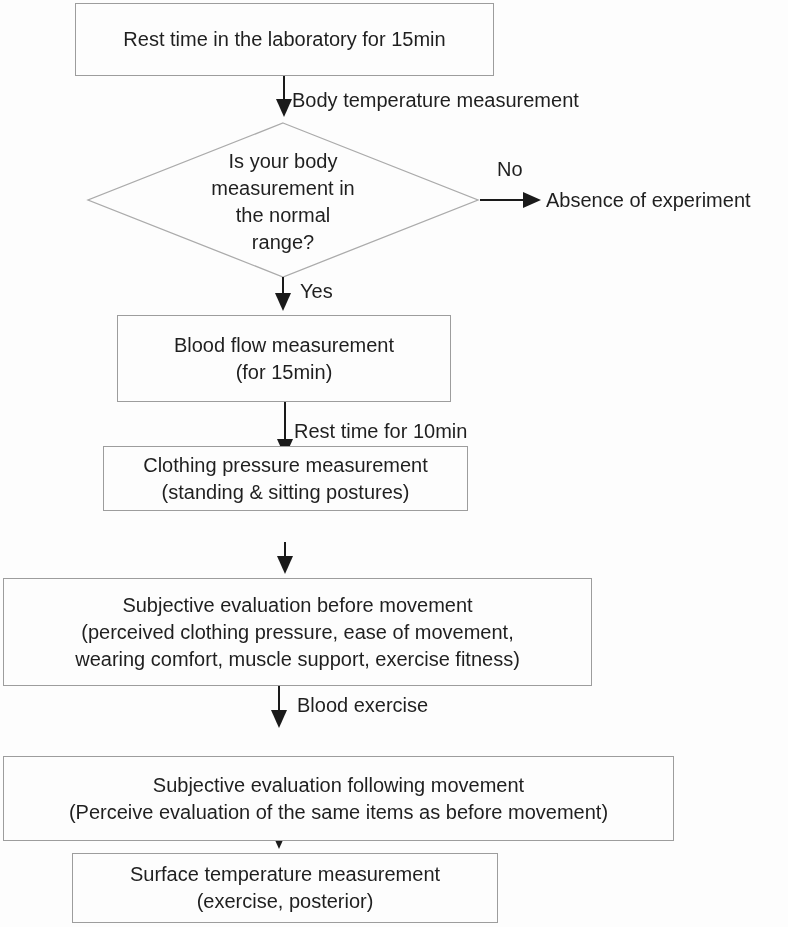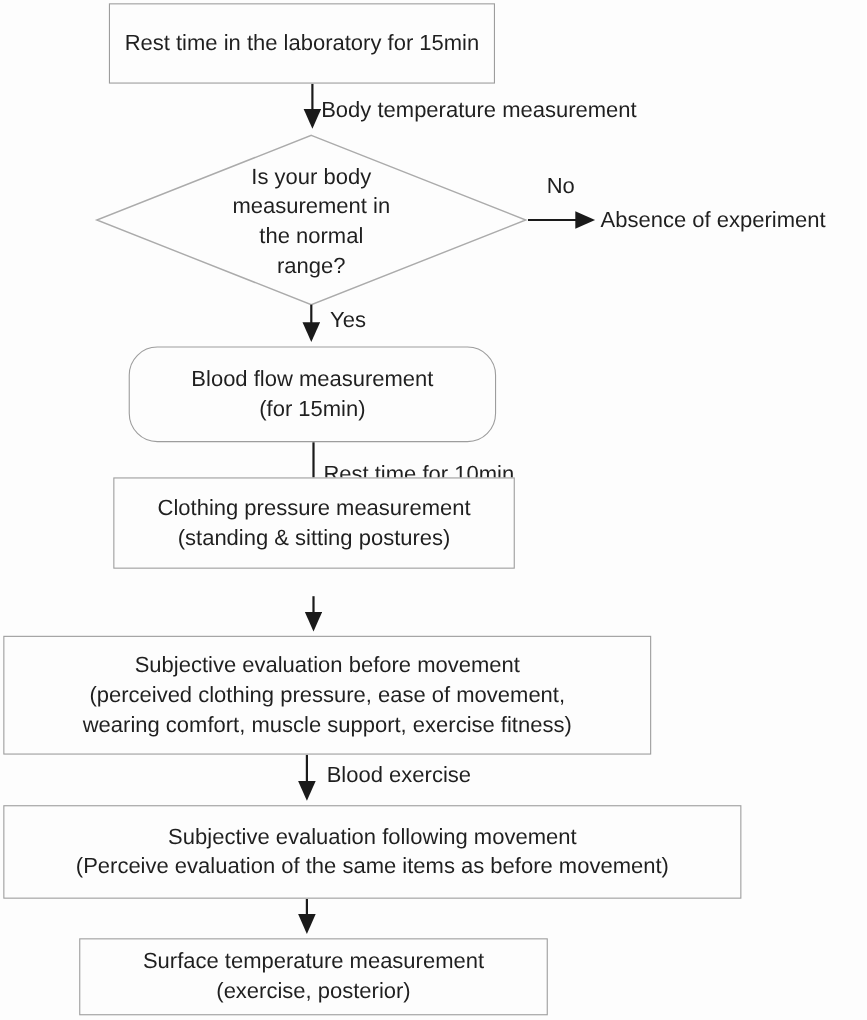--- a/index.html
+++ b/index.html
@@ -42,25 +42,25 @@
   }
   .dtext {
     position: absolute;
     left: 168px; top: 148px;
     width: 230px;
     text-align: center;
     font-size: 20px;
     line-height: 27px;
   }
   
-  #box-rest        { left: 75px;  top: 3px;   width: 351px; height: 73px; margin-left: 24px; }
-  #box-blood       { left: 117px; top: 315px; width: 334px; height: 87px; border-radius: 26px; }
-  #box-clothing    { left: 103px; top: 434px; width: 365px; height: 83px; }
+  #box-rest        { left: 75px;  top: 3px;   width: 419px; height: 73px; }
+  #box-blood       { left: 117px; top: 315px; width: 334px; height: 87px; }
+  #box-clothing    { left: 103px; top: 446px; width: 365px; height: 65px; }
   #box-subj-before { left: 3px;   top: 578px; width: 589px; height: 108px; }
-  #box-subj-follow { left: 3px;   top: 732px; width: 671px; height: 85px; }
+  #box-subj-follow { left: 3px;   top: 756px; width: 671px; height: 85px; }
   #box-surface     { left: 72px;  top: 853px; width: 426px; height: 70px; }
 
   #label-body-temp { left: 292px; top: 88px; }
   #label-no        { left: 497px; top: 157px; }
   #label-absence   { left: 546px; top: 188px; }
   #label-yes       { left: 300px; top: 279px; }
   #label-rest10    { left: 294px; top: 419px; }
   #label-during    { left: 297px; top: 693px; }
 </style>
 </head>

